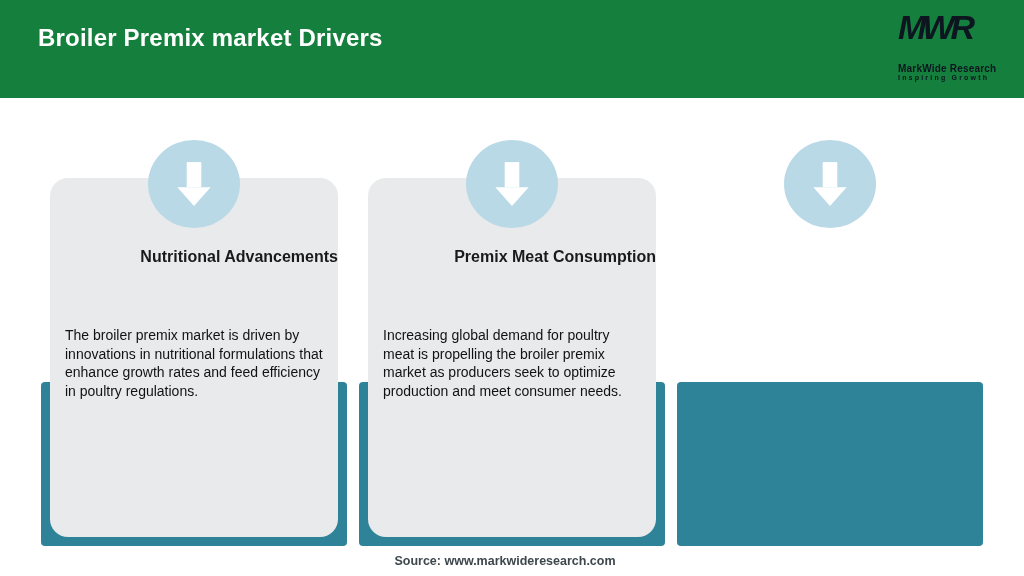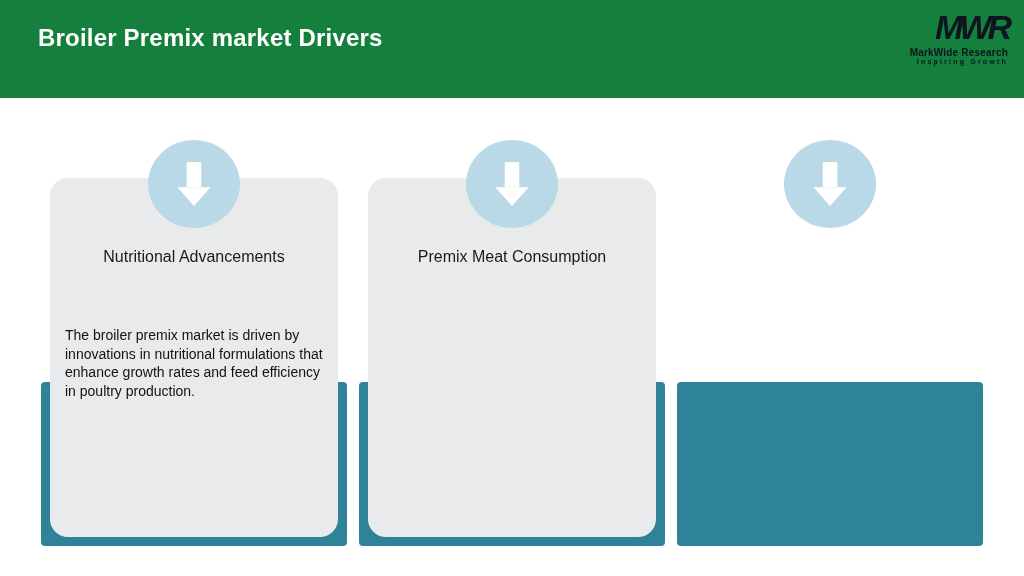--- a/index.html
+++ b/index.html
@@ -26,33 +26,33 @@
     left: 38px; top: 24px;
     color: #ffffff;
     font-size: 24px;
     font-weight: bold;
     letter-spacing: 0.2px;
   }
   .logo {
     position: absolute;
     top: 12px; right: 16px;
     width: 110px;
-    text-align: right;
+    text-align: left;
     color: #0c1520;
   }
   .logo-monogram {
     font-size: 34px;
     font-weight: bold;
     font-style: italic;
     letter-spacing: -4px;
     line-height: 0.9;
     color: #0c1520;
   }
   .logo-name {
-    margin-top: 4px;
+    margin-top: 20px;
     font-size: 10px;
     font-weight: bold;
     letter-spacing: 0.2px;
     white-space: nowrap;
   }
   .logo-tagline {
     font-size: 7px;
     font-weight: bold;
     letter-spacing: 2.2px;
     white-space: nowrap;
@@ -80,23 +80,23 @@
     border-radius: 18px;
   }
   .card-1 { left: 50px; }
   .card-2 { left: 368px; }
   .card-3 { left: 686px; }
 
   .card-title {
     position: absolute;
     left: 0; top: 70px;
     width: 100%;
-    text-align: center;
+    text-align: right;
     font-size: 16px;
-    font-weight: normal;
+    font-weight: bold;
     color: #1a1a1a;
   }
   .card-body {
     position: absolute;
     left: 15px; top: 148px;
     width: 258px;
     font-size: 14px;
     line-height: 18.5px;
     color: #121212;
   }
@@ -148,25 +148,26 @@
       <div class="logo-tagline">Inspiring Growth</div>
     </div>
   </div>
 
   <div class="teal-frame frame-1"></div>
   <div class="teal-frame frame-2"></div>
   <div class="teal-frame frame-3"></div>
 
   <div class="card card-1">
     <div class="card-title">Nutritional Advancements</div>
-    <div class="card-body">The broiler premix market is driven by innovations in nutritional formulations that enhance growth rates and feed efficiency in poultry production.</div>
+    <div class="card-body">The broiler premix market is driven by innovations in nutritional formulations that enhance growth rates and feed efficiency in poultry regulations.</div>
   </div>
 
   <div class="card card-2">
     <div class="card-title">Premix Meat Consumption</div>
+    <div class="card-body">Increasing global demand for poultry meat is propelling the broiler premix market as producers seek to optimize production and meet consumer needs.</div>
   </div>
 
 
   <div class="circle circle-1">
     <svg width="42" height="50" viewBox="0 0 40 48" aria-hidden="true">
       <rect x="13" y="3" width="14" height="24" fill="#ffffff"></rect>
       <polygon points="4,27 36,27 20,45" fill="#ffffff"></polygon>
     </svg>
   </div>
   <div class="circle circle-2">
@@ -175,14 +176,15 @@
       <polygon points="4,27 36,27 20,45" fill="#ffffff"></polygon>
     </svg>
   </div>
   <div class="circle circle-3">
     <svg width="42" height="50" viewBox="0 0 40 48" aria-hidden="true">
       <rect x="13" y="3" width="14" height="24" fill="#ffffff"></rect>
       <polygon points="4,27 36,27 20,45" fill="#ffffff"></polygon>
     </svg>
   </div>
 
+  <div class="source-text">Source: www.markwideresearch.com</div>
 
 </div>
 
 </body></html>

